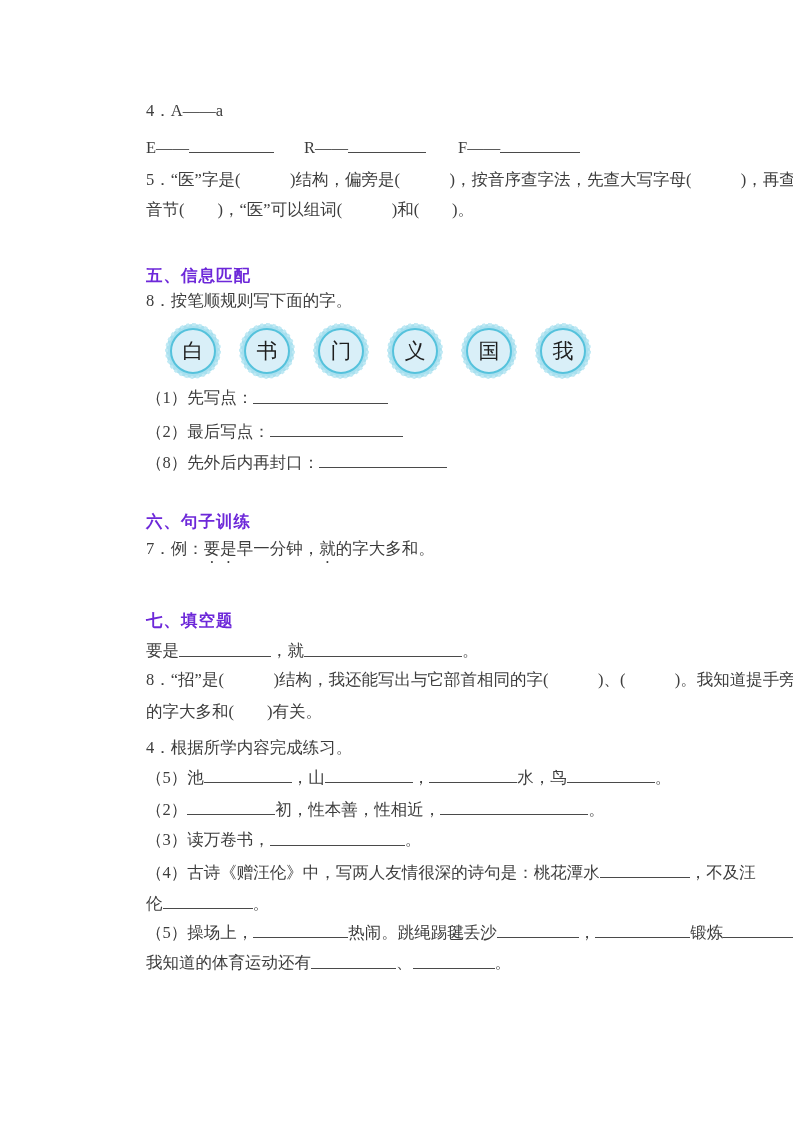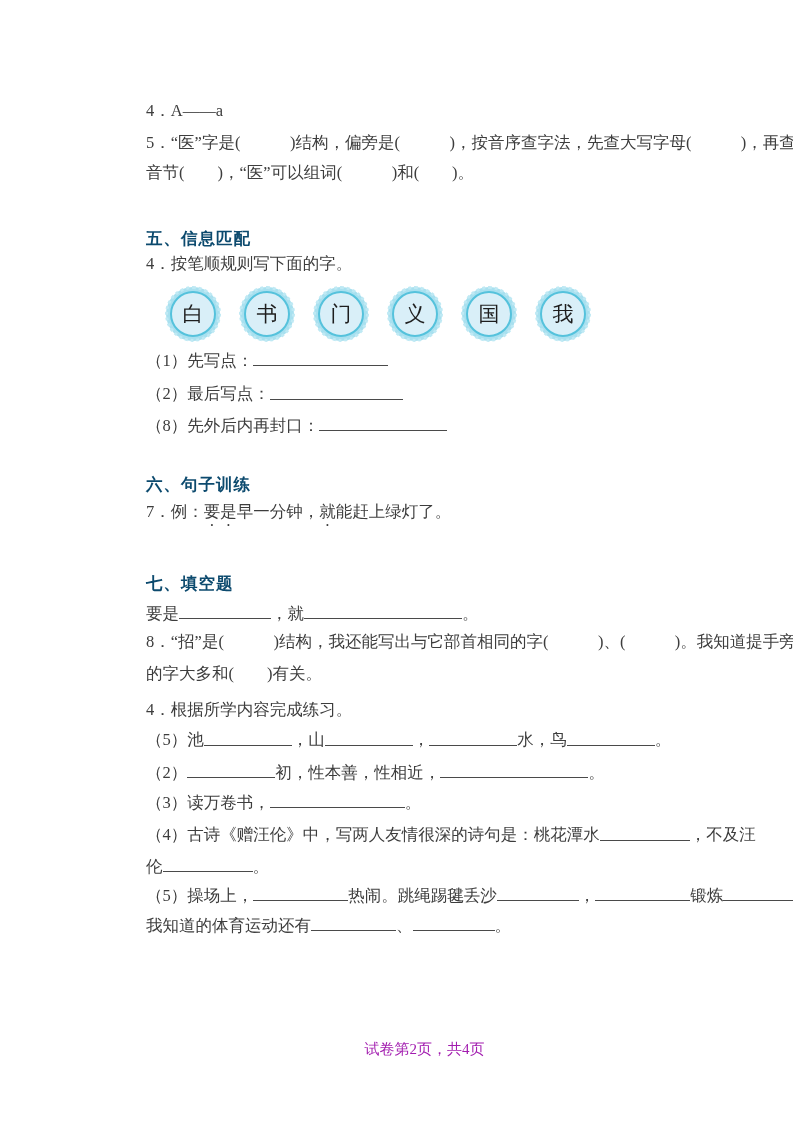--- a/index.html
+++ b/index.html
@@ -7,21 +7,21 @@
     width:793px;height:1064px;box-sizing:border-box;
     padding:0 118px;background:#ffffff;position:relative;overflow:hidden;
     font-family:"Liberation Serif","DejaVu Serif",serif;
     color:#3d3d3d;font-size:16.5px;margin-left:28px;
   }
   .doc-line{
     line-height:26px;white-space:nowrap;
   }
   .section-header{
     font-family:"Liberation Sans","DejaVu Sans",sans-serif;
-    font-weight:700;color:#0c4a6e;letter-spacing:1px;
+    font-weight:700;color:#6d28d9;letter-spacing:1px;
   }
   .blank{
     display:inline-block;border-bottom:1px solid #4a4a4a;height:1.05em;
     vertical-align:baseline;
   }
   .spacer{display:inline-block;height:1px;}
   .em{
     -webkit-text-emphasis:filled dot #3d3d3d;
     -webkit-text-emphasis-position:under;
     text-emphasis:filled dot #3d3d3d;
@@ -42,42 +42,43 @@
   .footer{
     text-align:center;font-size:15px;color:#a21caf;line-height:26px;
   }
 </style>
 </head>
 <body>
 
 <div class="page">
 
   <div class="doc-line" style="margin-top:98px"><span>4．A——a</span></div>
+  <div class="doc-line" style="margin-top:11px"><span>E——</span><span class="blank" style="width: 85px;"></span><span class="spacer" style="width: 30px;"></span><span>R——</span><span class="blank" style="width: 78px;"></span><span class="spacer" style="width: 32px;"></span><span>F——</span><span class="blank" style="width: 80px;"></span></div>
 
   <div class="doc-line" style="margin-top:6px"><span>5．“医”字是(　　　)结构，偏旁是(　　　)，按音序查字法，先查大写字母(　　　)，再查</span></div>
   <div class="doc-line" style="margin-top:4px"><span>音节(　　)，“医”可以组词(　　　)和(　　)。</span></div>
 
   <div class="doc-line section-header" style="margin-top:39px"><span>五、信息匹配</span></div>
-  <div class="doc-line" style="margin-top:0px"><span>4．按笔顺规则写下面的字。</span></div>
+  <div class="doc-line" style="margin-top:0px"><span>8．按笔顺规则写下面的字。</span></div>
 
   <div class="badge-row" style="margin-top:8px">
       <span class="badge">白</span>
       <span class="badge">书</span>
       <span class="badge">门</span>
       <span class="badge">义</span>
       <span class="badge">国</span>
       <span class="badge">我</span>
     </div>
 
   <div class="doc-line" style="margin-top:5px"><span>（1）先写点：</span><span class="blank" style="width: 135px;"></span></div>
   <div class="doc-line" style="margin-top:7px"><span>（2）最后写点：</span><span class="blank" style="width: 133px;"></span></div>
   <div class="doc-line" style="margin-top:5px"><span>（8）先外后内再封口：</span><span class="blank" style="width: 128px;"></span></div>
 
   <div class="doc-line section-header" style="margin-top:32px"><span>六、句子训练</span></div>
-  <div class="doc-line" style="margin-top:2px"><span>7．例：</span><span class="em">要是</span><span>早一分钟，</span><span class="em">就</span><span>能赶上绿灯了。</span></div>
+  <div class="doc-line" style="margin-top:2px"><span>7．例：</span><span class="em">要是</span><span>早一分钟，</span><span class="em">就</span><span>的字大多和。</span></div>
   <div class="doc-line section-header" style="margin-top:40px"><span>七、填空题</span></div>
 
   <div class="doc-line" style="margin-top:5px"><span>要是</span><span class="blank" style="width: 92px;"></span><span>，就</span><span class="blank" style="width: 158px;"></span><span>。</span></div>
   <div class="doc-line" style="margin-top:2px"><span>8．“招”是(　　　)结构，我还能写出与它部首相同的字(　　　)、(　　　)。我知道提手旁</span></div>
   <div class="doc-line" style="margin-top:6px"><span>的字大多和(　　)有关。</span></div>
 
   <div class="doc-line" style="margin-top:10px"><span>4．根据所学内容完成练习。</span></div>
   <div class="doc-line" style="margin-top:4px"><span>（5）池</span><span class="blank" style="width: 88px;"></span><span>，山</span><span class="blank" style="width: 88px;"></span><span>，</span><span class="blank" style="width: 88px;"></span><span>水，鸟</span><span class="blank" style="width: 88px;"></span><span>。</span></div>
   <div class="doc-line" style="margin-top:6px"><span>（2）</span><span class="blank" style="width: 88px;"></span><span>初，性本善，性相近，</span><span class="blank" style="width: 148px;"></span><span>。</span></div>
   <div class="doc-line" style="margin-top:4px"><span>（3）读万卷书，</span><span class="blank" style="width: 135px;"></span><span>。</span></div>

